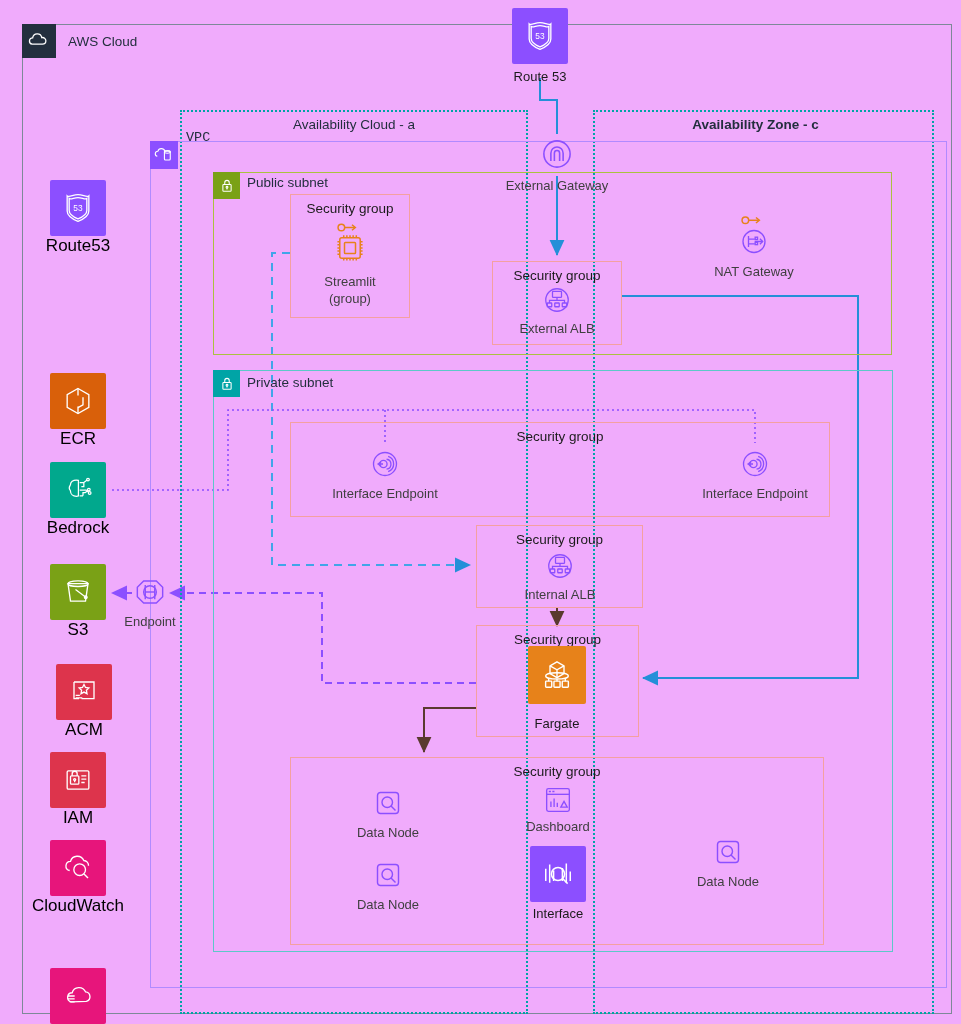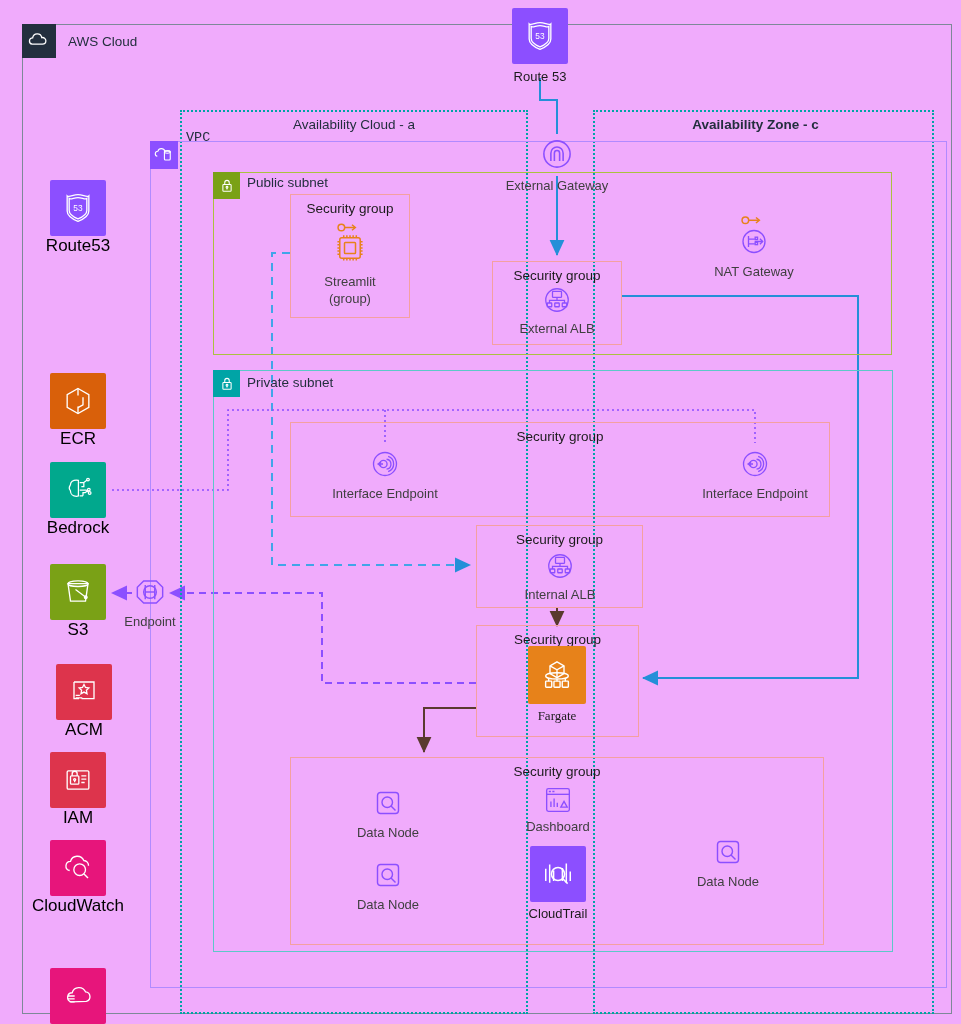--- a/index.html
+++ b/index.html
@@ -412,21 +412,21 @@
       <svg width="42" height="42" viewBox="0 0 48 48" fill="none" stroke="#ffffff" stroke-width="1.6">
         <path d="M24 9l8 4.5v9L24 27l-8-4.5v-9z"></path>
         <path d="M16 13.5l8 4.5 8-4.5M24 18v9"></path>
         <ellipse cx="24" cy="25" rx="13" ry="3.6"></ellipse>
         <rect x="11" y="31" width="7" height="7" rx="0.8"></rect>
         <rect x="20.5" y="31" width="7" height="7" rx="0.8"></rect>
         <rect x="30" y="31" width="7" height="7" rx="0.8"></rect>
         <path d="M14.5 31v-2.5M24 31v-2.5M33.5 31v-2.5"></path>
       </svg>
     </div>
-    <div class="node-label dark" style="margin-top:4px;font-family:Liberation Serif, serif;">Fargate</div>
+    <div class="node-label dark" style="margin-top:12px;">Fargate</div>
   </div>
 
   <div class="node" style="left:328px; top:783px; width:120px;">
     <div class="outline-icon" style="height:40px;">
       <svg width="36" height="36" viewBox="0 0 48 48" fill="none" stroke="#8c4fff" stroke-width="1.9">
         <rect x="10" y="10" width="28" height="28" rx="4"></rect>
         <circle cx="23" cy="23" r="7"></circle>
         <path d="M28 28l6 6"></path>
       </svg>
     </div>
@@ -470,16 +470,16 @@
 
   <div class="node" style="left:508px; top:846px; width:100px;">
     <div class="svc-tile" style="background:#8c4fff; width:56px; height:56px;">
       <svg width="42" height="42" viewBox="0 0 48 48" fill="none" stroke="#ffffff" stroke-width="1.7">
         <path d="M10 32V18M14.5 34V13M19 32V20"></path>
         <path d="M29 32V17M33.5 34V12M38 32V21"></path>
         <circle cx="24" cy="24" r="7.5"></circle>
         <path d="M29.5 29.5L35 35"></path>
       </svg>
     </div>
-    <div class="node-label dark" style="margin-top:4px;">CloudTrail</div>
+    <div class="node-label dark" style="margin-top:4px;">Interface</div>
   </div>
 
 </div>
 
 </body></html>

